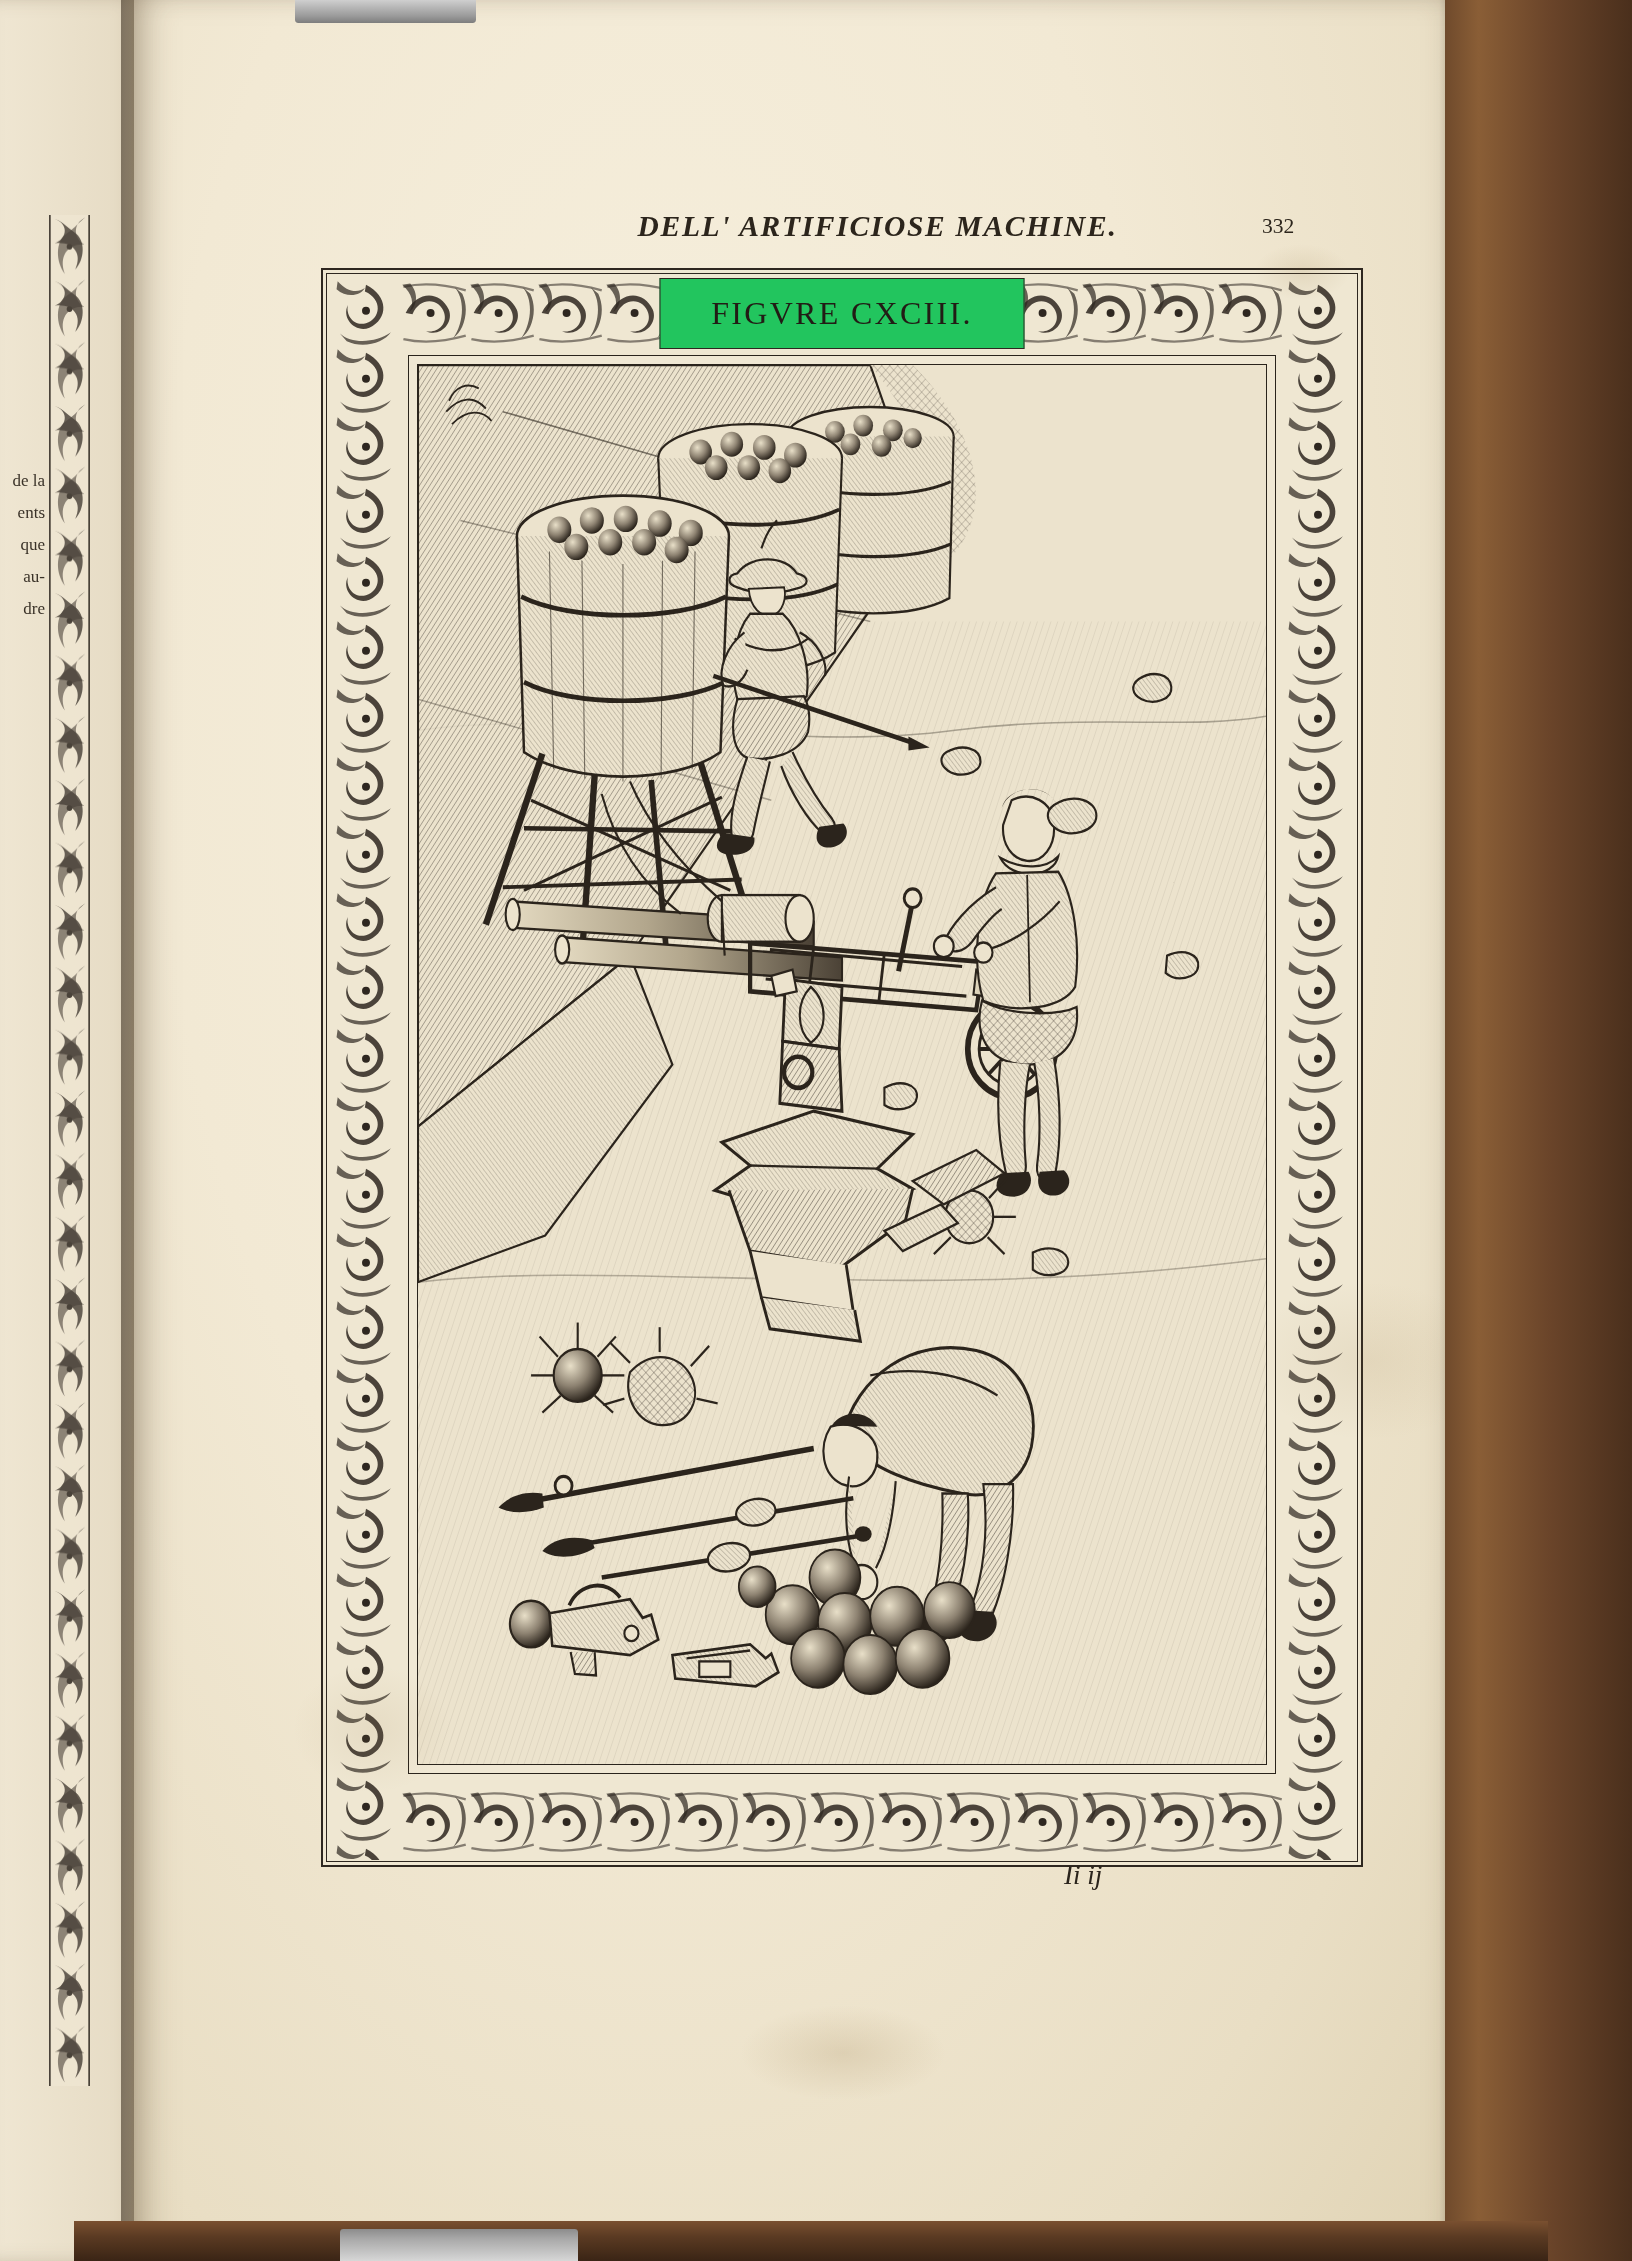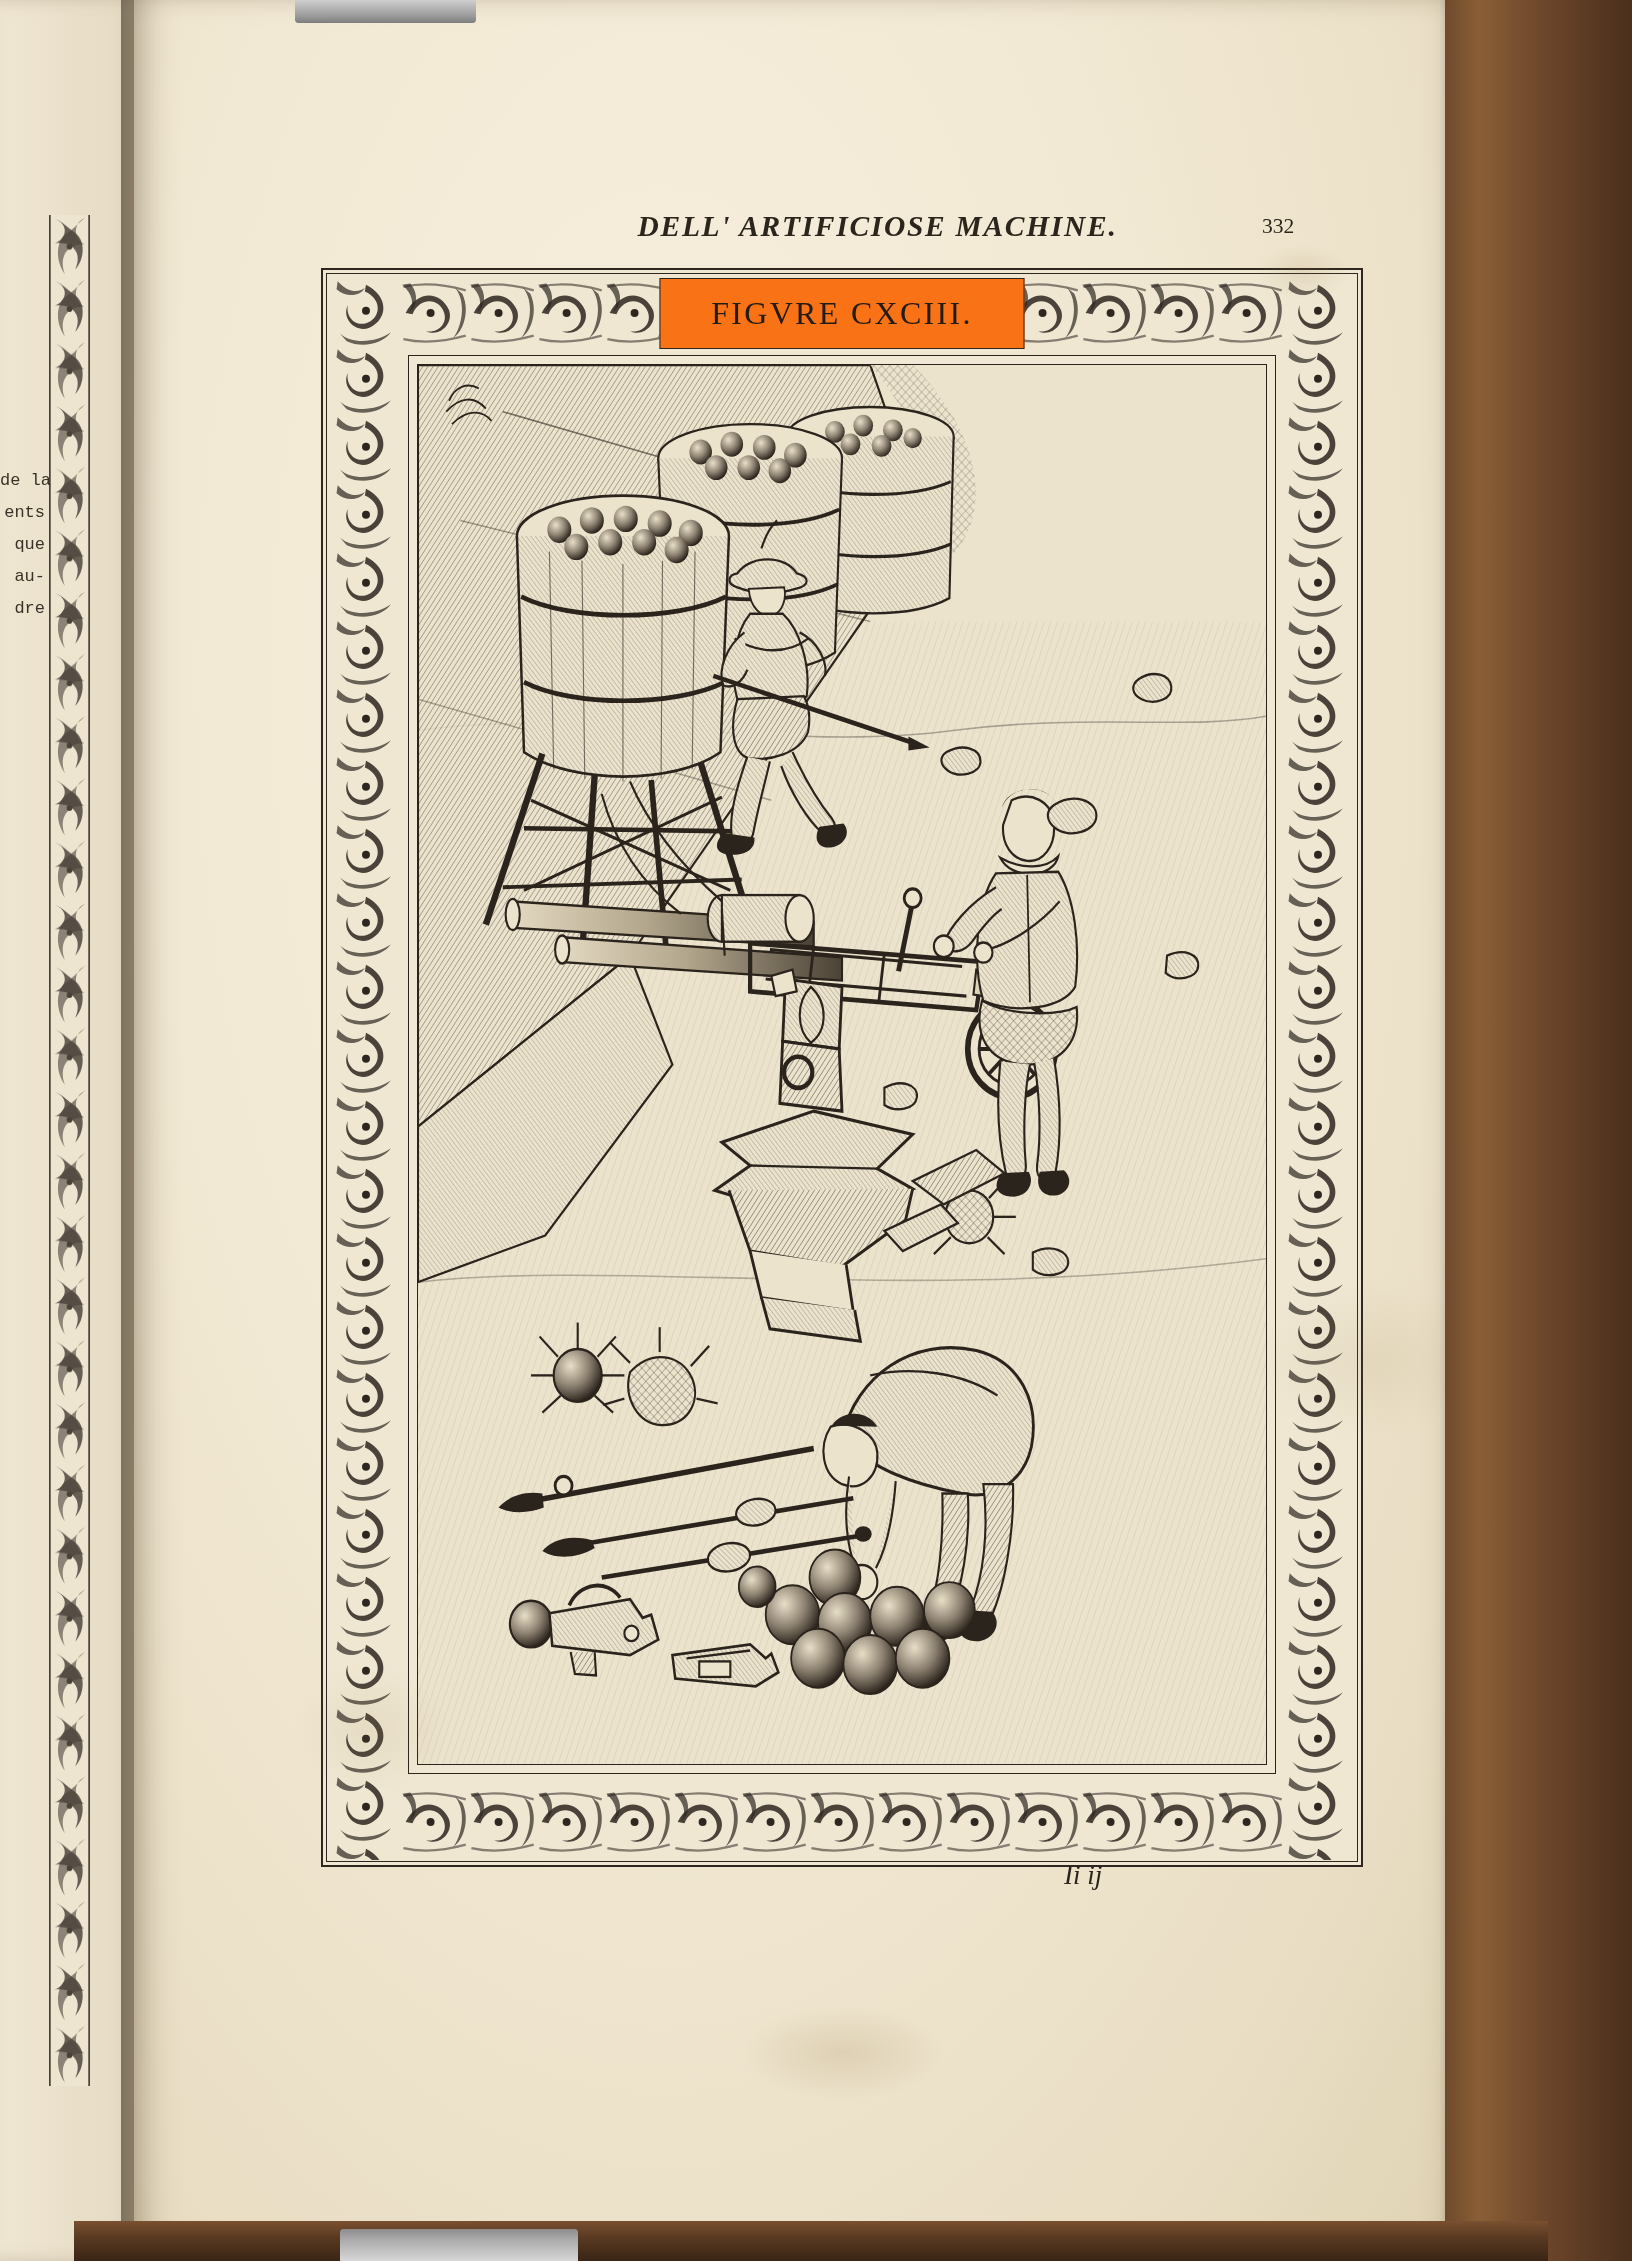--- a/index.html
+++ b/index.html
@@ -44,21 +44,21 @@
       linear-gradient(90deg, rgba(225,214,190,.0) 0%, rgba(205,190,158,.25) 85%, rgba(160,140,105,.5) 100%);
   }
   .verso-text {
     position: absolute;
     left: 0; top: 465px;
     width: 45px;
     text-align: right;
     font-size: 17px;
     line-height: 32px;
     color: #3a3228;
-    font-family: Liberation Mono, monospace;
+    font-family: Liberation Serif, serif;
   }
   .verso-text div { white-space: nowrap; }
 
   
   .verso-band {
     position: absolute;
     left: 49px; top: 215px;
     width: 41px; height: 1871px;
     opacity: .85;
   }
@@ -183,21 +183,21 @@
     right: 9px; top: 9px; bottom: 9px; width: 68px;
   }
 
   
   .cartouche {
     position: absolute;
     left: 50%;
     transform: translateX(-50%);
     top: 8px;
     width: 363px; height: 69px;
-    background: #f97316;
+    background: #22c55e;
     border: 1.7px solid #2e2720;
     display: flex;
     align-items: center;
     justify-content: center;
     z-index: 5;
   }
   .cartouche span {
     font-size: 32px;
     letter-spacing: 2.3px;
     color: #221c15;

